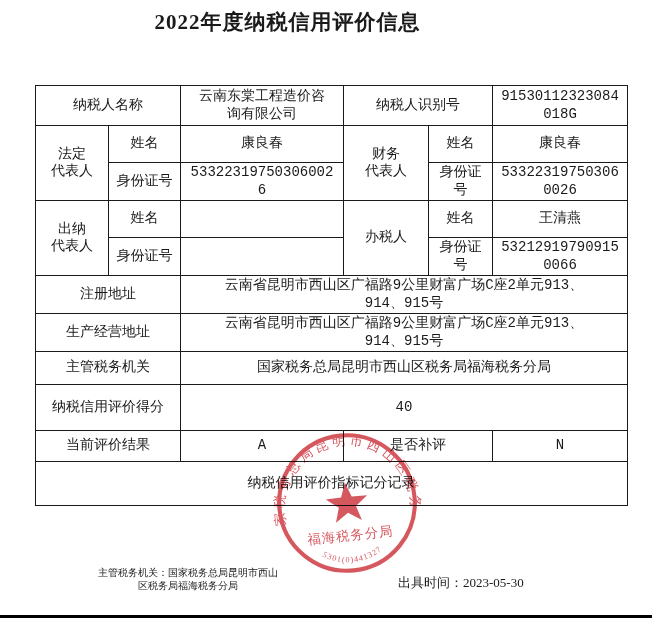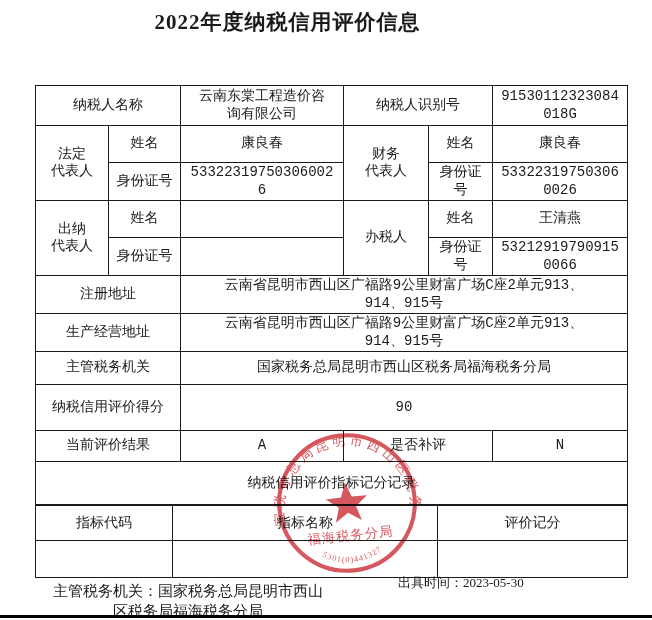--- a/index.html
+++ b/index.html
@@ -18,22 +18,22 @@
     border:1.6px solid #1a1a1a;text-align:center;vertical-align:middle;
     font-size:14px;line-height:1.25;padding:1px 6px;
     white-space:pre-line;word-break:break-all;overflow:hidden;
   }
   table.main{border-bottom:none;font-family:Liberation Mono, monospace;}
   table.indic{border-top:none;margin-top:-1.6px;}
   .r1{height:40px}.r2{height:37px}.r3{height:38px}.r4{height:37px}.r5{height:36px}
   .r6{height:36px}.r7{height:37px}.r8{height:33px}.r9{height:46px}.r10{height:31px}
   .r11{height:44px}.r12{height:36px}.r13{height:37px}
   .footer-authority{
-    position:absolute;left:38px;top:582px;width:300px;text-align:center;
-    font-size:15px;white-space:pre-line;line-height:1.3;
+    position:absolute;left:38px;top:566px;width:300px;text-align:center;
+    font-size:10px;white-space:pre-line;line-height:1.3;
   }
   .footer-issued{
     position:absolute;left:398px;top:574px;font-size:13px;
   }
   .bottom-rule{
     position:absolute;left:0;top:615px;width:652px;height:3px;background:#000;
   }
   .seal{
     position:absolute;left:270px;top:426px;width:154px;height:154px;
     transform:rotate(-6deg);pointer-events:none;mix-blend-mode:multiply;opacity:0.85;
@@ -105,53 +105,34 @@
       <td colspan="2">生产经营地址</td>
       <td colspan="4">云南省昆明市西山区广福路9公里财富广场C座2单元913、
 914、915号</td>
     </tr>
     <tr class="r8">
       <td colspan="2">主管税务机关</td>
       <td colspan="4">国家税务总局昆明市西山区税务局福海税务分局</td>
     </tr>
     <tr class="r9">
       <td colspan="2">纳税信用评价得分</td>
-      <td colspan="4">90</td>
+      <td colspan="4">40</td>
     </tr>
     <tr class="r10">
       <td colspan="2">当前评价结果</td>
       <td>A</td>
       <td colspan="2">是否补评</td>
       <td>N</td>
     </tr>
     <tr class="r11">
       <td colspan="6">纳税信用评价指标记分记录</td>
     </tr>
   </tbody>
     </table>
 
-  <table class="indic">
-    <colgroup>
-      <col style="width:137px">
-        <col style="width:265px">
-        <col style="width:190px">
-    </colgroup>
-    <tbody>
-        <tr class="r12">
-      <td>指标代码</td>
-      <td>指标名称</td>
-      <td>评价记分</td>
-    </tr>
-    <tr class="r13">
-      <td></td>
-      <td></td>
-      <td></td>
-    </tr>
-  </tbody>
-    </table>
 </div>
 
 <div class="footer-authority">主管税务机关：国家税务总局昆明市西山
 区税务局福海税务分局</div>
 <div class="footer-issued">出具时间：2023-05-30</div>
 <div class="bottom-rule"></div>
 
 <svg class="seal" viewBox="0 0 150 150">
   <defs>
     <path id="sealTopArc" d="M 15 96 A 62 62 0 1 1 135 96" fill="none"></path>

